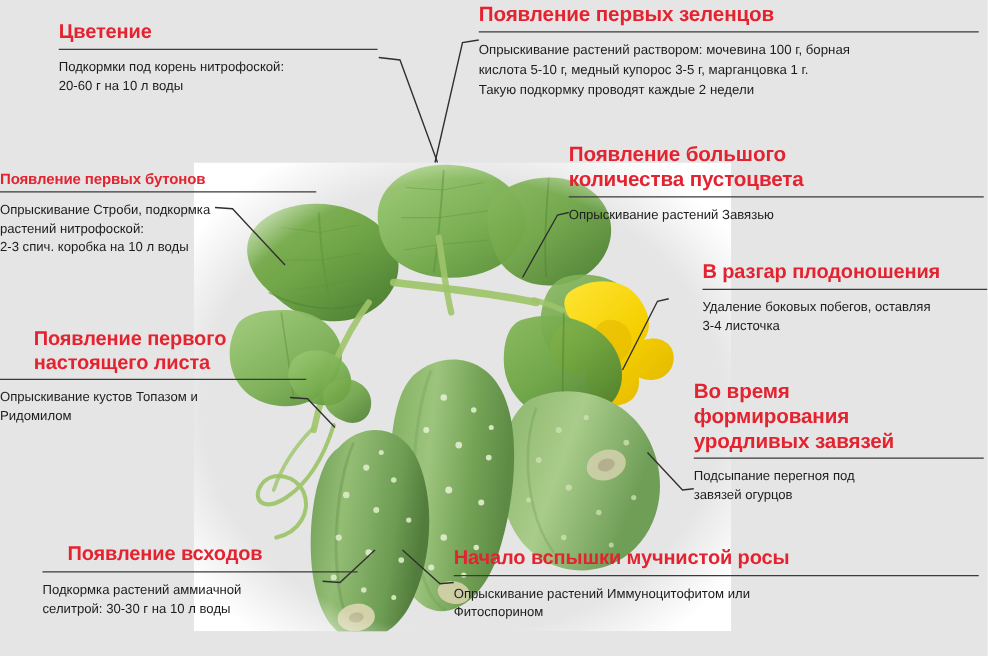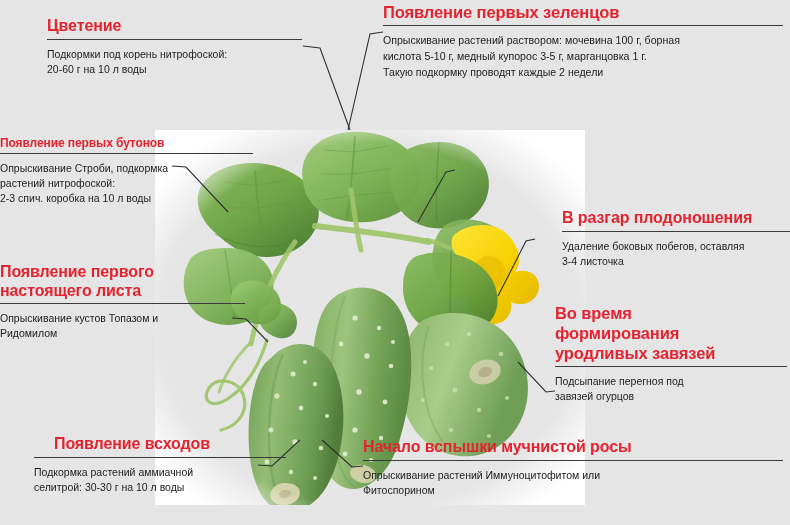--- a/index.html
+++ b/index.html
@@ -48,21 +48,21 @@
   #co-first-greens .c-title{font-size:16.5px;}
   #co-first-greens .c-body{font-size:10.6px;line-height:1.5;}
 
   #co-first-buds{left:0px;top:136px;width:253px;}
   #co-first-buds .c-title{font-size:12px;}
 
   #co-barren{left:455px;top:114px;width:332px;}
   #co-barren .c-title{font-size:16.5px;line-height:1.22;}
 
   #co-first-leaf{left:0px;top:262px;width:245px;}
-  #co-first-leaf .c-title{font-size:16px;line-height:1.2;}
+  #co-first-leaf .c-title{font-size:16px;line-height:1.2;padding-left:27px;}
 
   #co-peak-fruiting{left:562px;top:209px;width:252px;}
   #co-peak-fruiting .c-title{font-size:16px;}
 
   #co-ugly-ovaries{left:555px;top:303px;width:232px;}
   #co-ugly-ovaries .c-title{font-size:16.5px;line-height:1.22;}
 
   #co-sprouts{left:34px;top:435px;width:252px;}
   #co-sprouts .c-title{font-size:16px;margin-left:20px;}
 
@@ -269,20 +269,26 @@
   </div>
 
   <div class="callout" id="co-first-buds">
     <div class="c-title">Появление первых бутонов</div>
     <div class="c-rule"></div>
     <div class="c-body">Опрыскивание Строби, подкормка
 растений нитрофоской:
 2-3 спич. коробка на 10 л воды</div>
   </div>
 
+  <div class="callout" id="co-barren">
+    <div class="c-title">Появление большого
+количества пустоцвета</div>
+    <div class="c-rule"></div>
+    <div class="c-body">Опрыскивание растений Завязью</div>
+  </div>
 
   <div class="callout" id="co-first-leaf">
     <div class="c-title">Появление первого
 настоящего листа</div>
     <div class="c-rule"></div>
     <div class="c-body">Опрыскивание кустов Топазом и
 Ридомилом</div>
   </div>
 
   <div class="callout" id="co-peak-fruiting">

